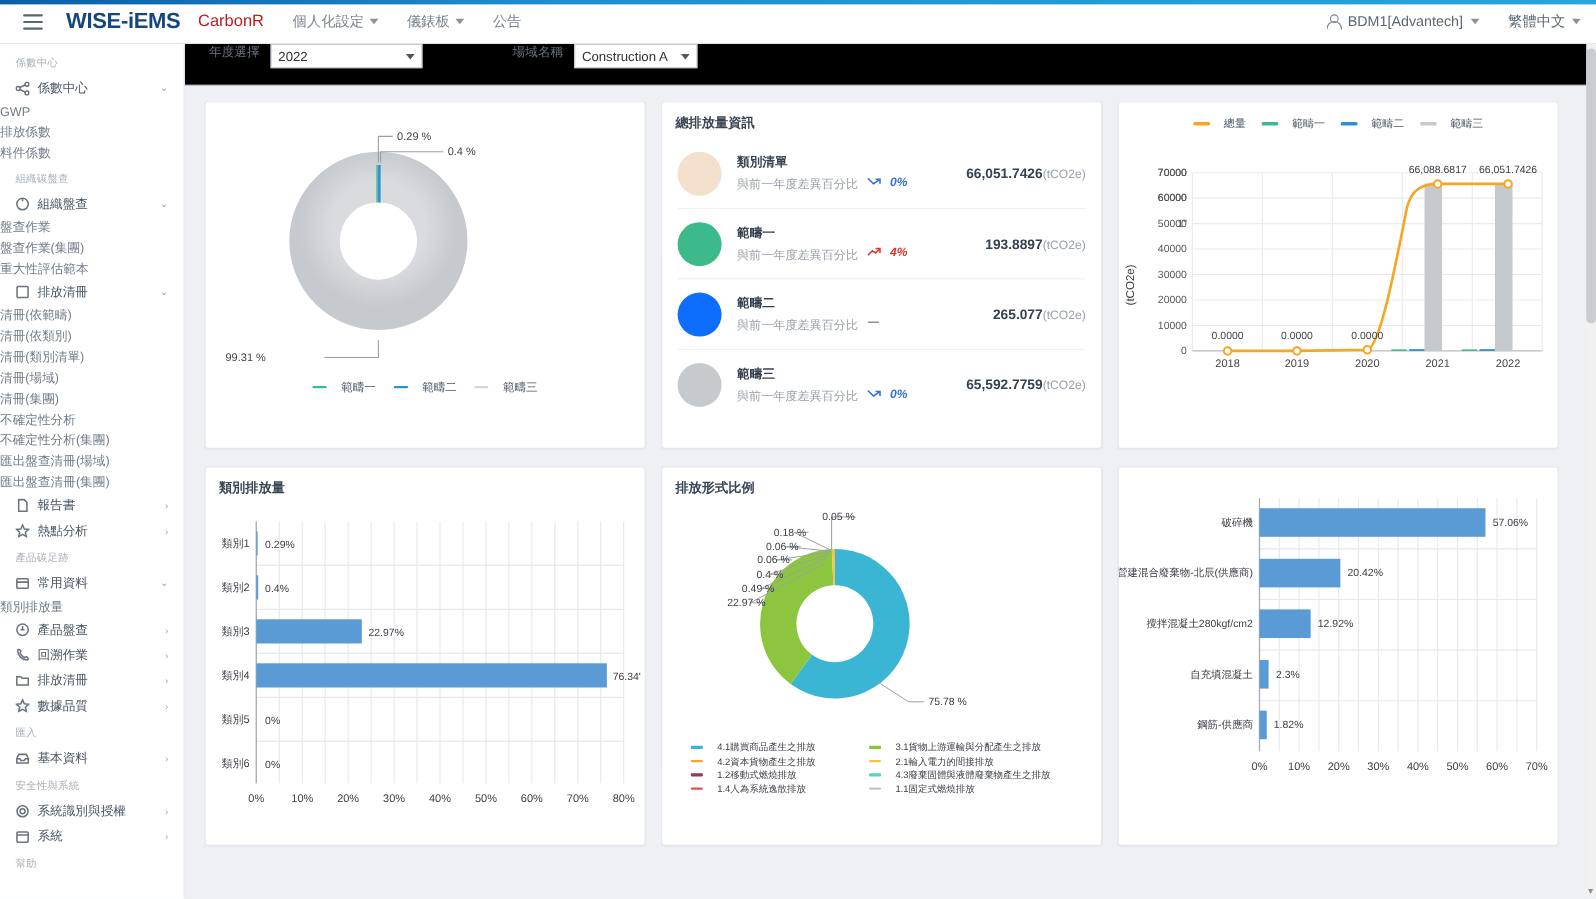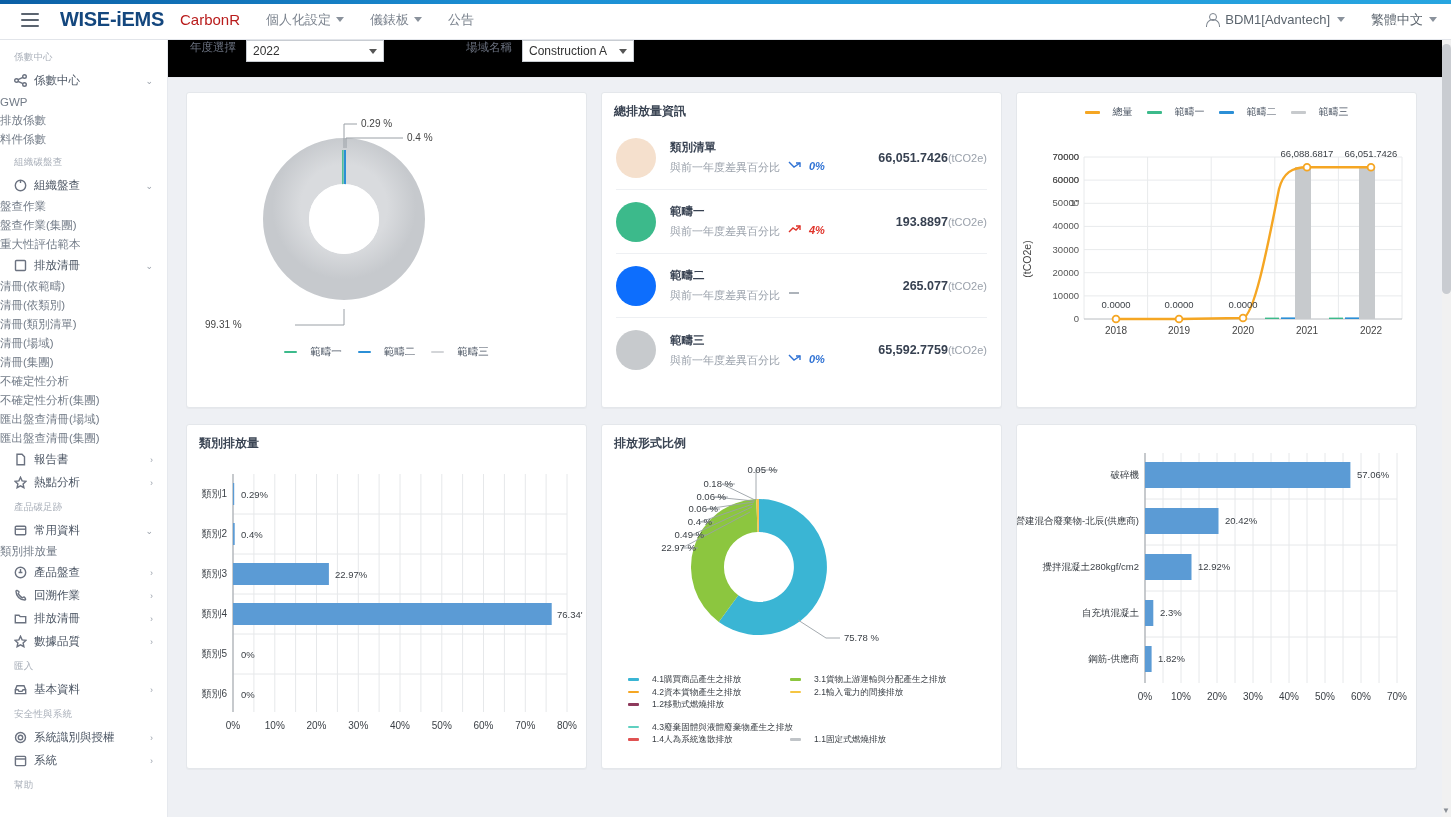--- a/index.html
+++ b/index.html
@@ -642,21 +642,21 @@
           <div style="display:flex; gap:10px;">
             <span class="lg" style="width:152px">
               <span class="bar" style="background:#f5a623;width:11px"></span>
               <span>4.2資本貨物產生之排放</span>
               </span>
             <span class="lg">
               <span class="bar" style="background:#f5c542;width:11px"></span>
               <span>2.1輸入電力的間接排放</span>
               </span>
           </div>
-          <div style="display:flex; gap:10px;flex-direction:column;">
+          <div style="display:flex; gap:10px;">
             <span class="lg" style="width:152px">
               <span class="bar" style="background:#8e3a5c;width:11px"></span>
               <span>1.2移動式燃燒排放</span>
               </span>
             <span class="lg">
               <span class="bar" style="background:#5fd0c0;width:11px"></span>
               <span>4.3廢棄固體與液體廢棄物產生之排放</span>
               </span>
           </div>
           <div style="display:flex; gap:10px;">

